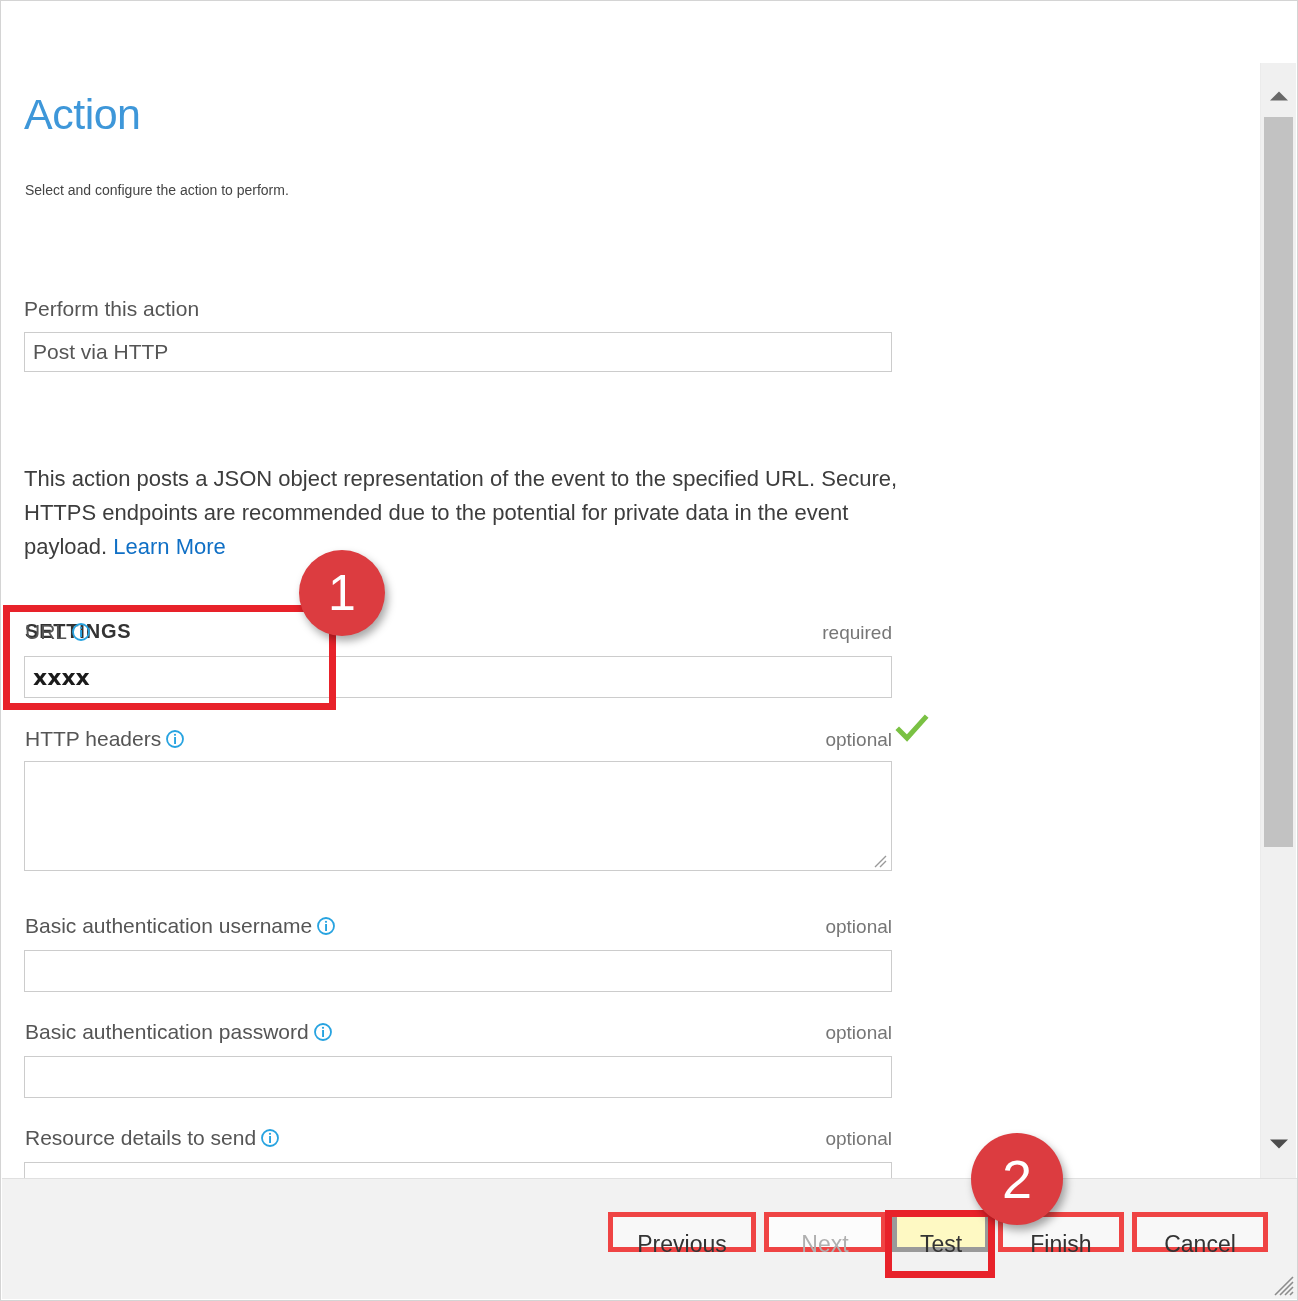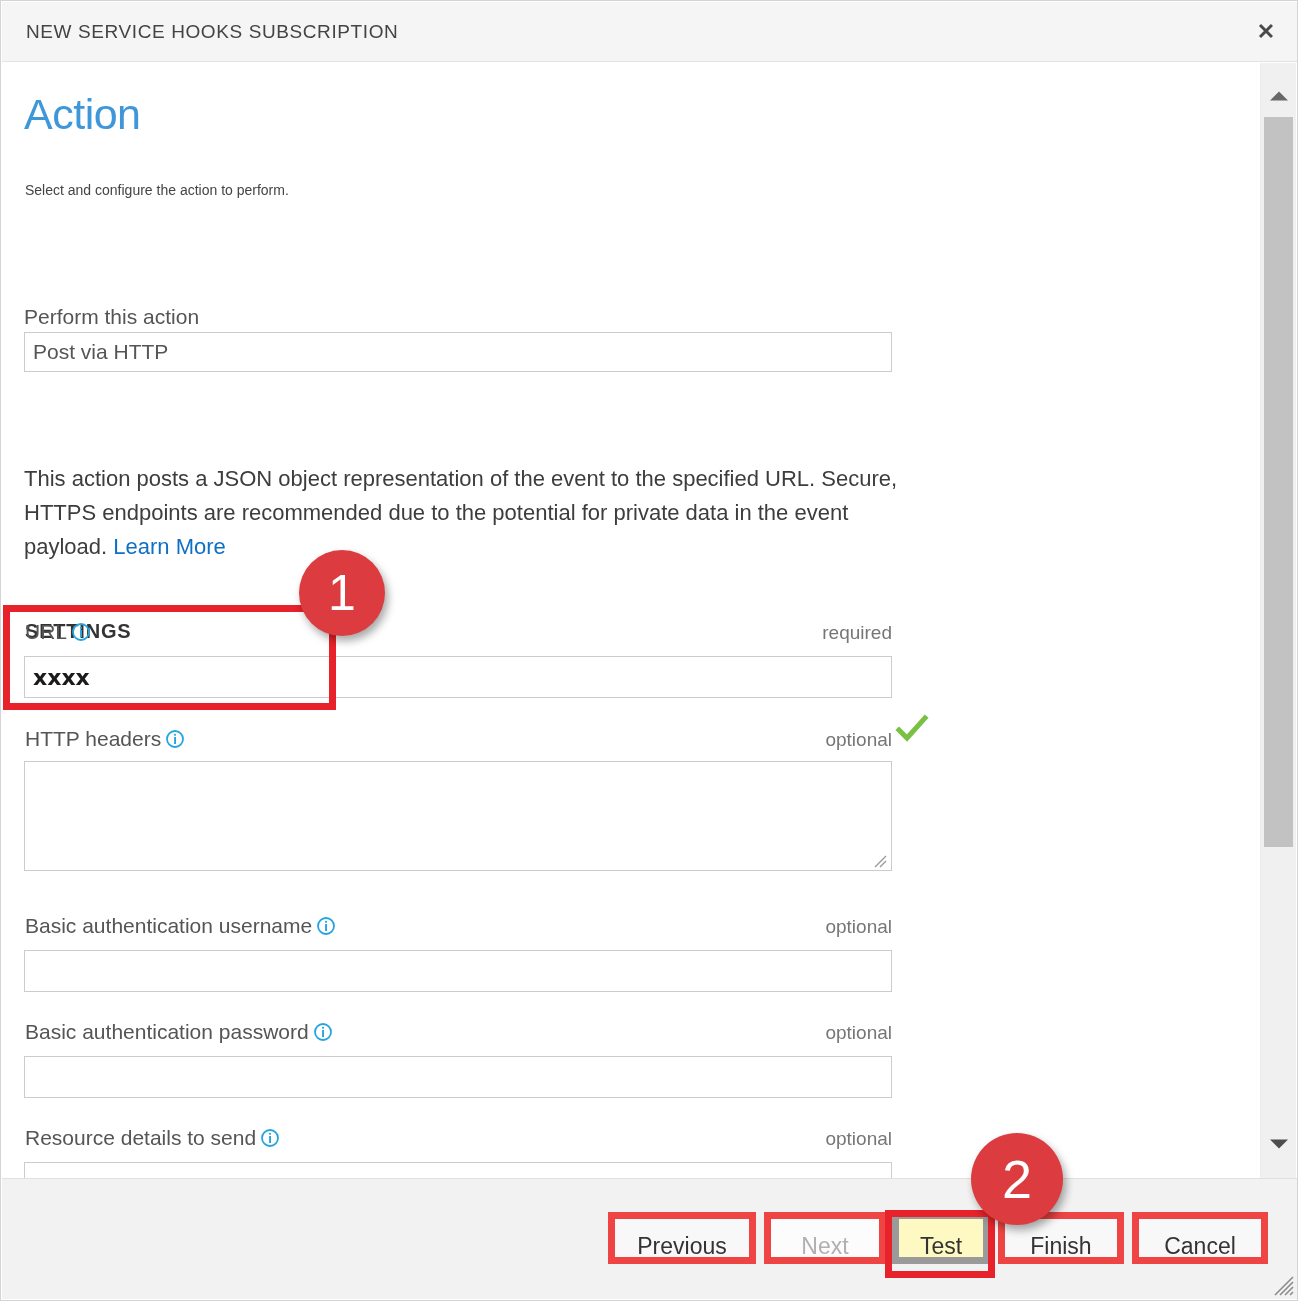--- a/index.html
+++ b/index.html
@@ -236,23 +236,23 @@
     bottom: 1px;
     width: 1296px;
     height: 121px;
     background: #f2f2f2;
     border-top: 1px solid #e0e0e0;
     box-sizing: border-box;
   }
   .dlg-button {
     position: absolute;
     top: 33px;
-    height: 52px;
-    box-sizing: border-box;
-    border: 7px solid #ef4444;
+    height: 40px;
+    box-sizing: border-box;
+    border: 5px solid #ef4444;
     background: #f8f8f8;
     font-family: "Liberation Sans", sans-serif;
     font-size: 23px;
     color: #333333;
     cursor: pointer;
     line-height: 54px;
     text-align: center;
     padding: 0;
   }
   .dlg-button.disabled {
@@ -321,31 +321,27 @@
     bottom: 3px;
     width: 22px;
     height: 22px;
   }
 </style>
 </head>
 <body>
 
 <div id="dialog">
 
-  <div id="titlebar">
-    <div id="titlebar-text">NEW SERVICE HOOKS SUBSCRIPTION</div>
-    <div id="close-button">✕</div>
-  </div>
 
   <div id="content">
 
     <div id="page-title">Action</div>
     <div id="page-subtitle">Select and configure the action to perform.</div>
 
-    <div class="field-label" style="left:22px; top:235px;margin-top:8px;">Perform this action</div>
+    <div class="field-label" style="left:22px; top:235px;">Perform this action</div>
     <input class="text-input readonlyish" style="left: 22px; top: 270px; width: 868px; height: 40px;" readonly="" value="Post via HTTP">
 
     <div id="desc-paragraph"><span>This action posts a JSON object representation of the event to the specified URL. Secure, HTTPS endpoints are recommended due to the potential for private data in the event payload. </span><a id="learn-more-link" href="#">Learn More</a></div>
 
     <div id="settings-heading">SETTINGS</div>
 
     <div class="field-label" style="left:23px; top:558px;">
       <span>URL</span><span class="info-icon"><svg width="18" height="18" viewBox="0 0 18 18">
             <circle cx="9" cy="9" r="8" fill="none" stroke="#27a3e0" stroke-width="1.8"></circle>
             <circle cx="9" cy="4.8" r="1.1" fill="#27a3e0"></circle>

